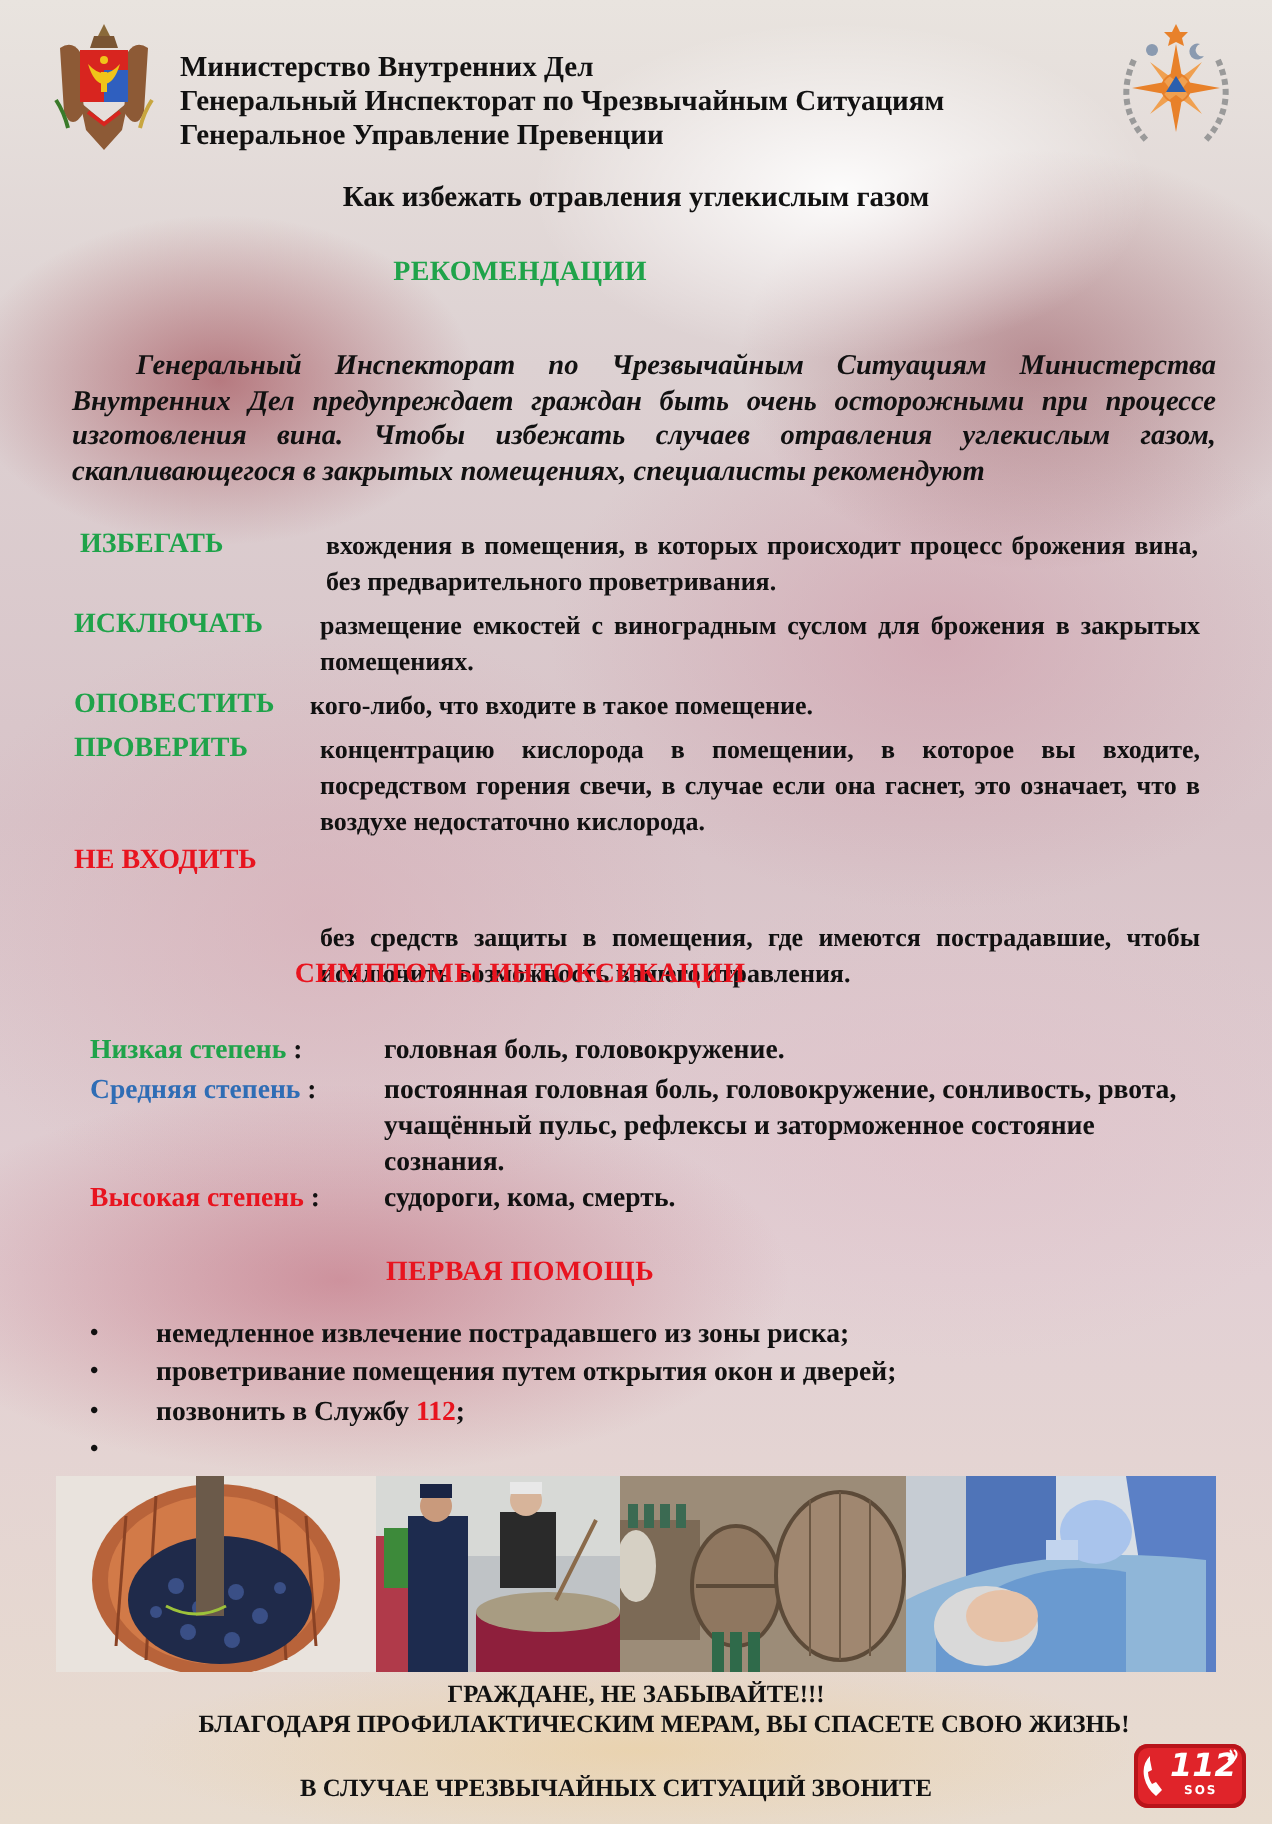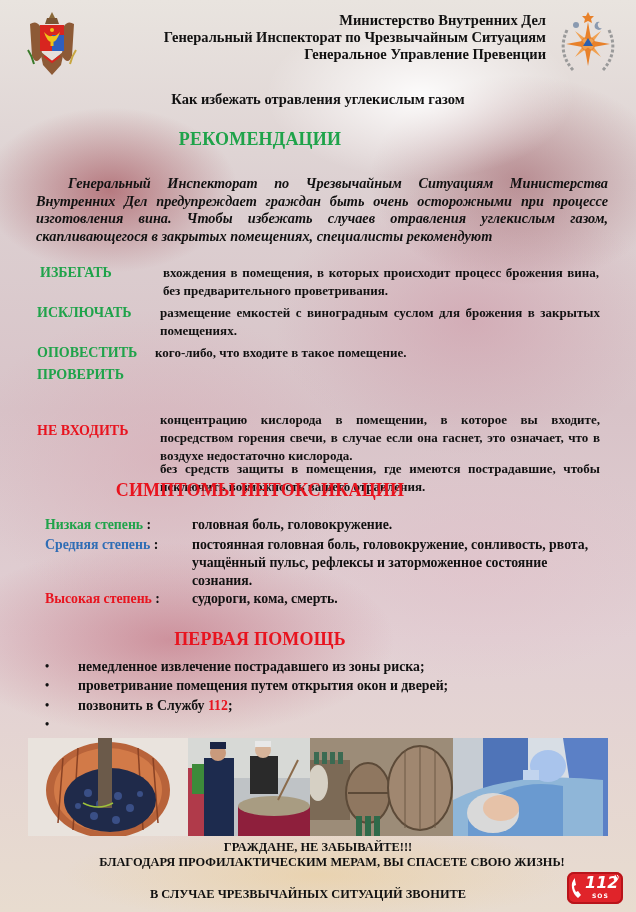--- a/index.html
+++ b/index.html
@@ -17,24 +17,24 @@
       radial-gradient(ellipse 300px 130px at 170px 640px, rgba(180,70,90,0.45), rgba(180,70,90,0) 75%),
       radial-gradient(ellipse 260px 160px at 480px 560px, rgba(225,190,200,0.5), rgba(225,190,200,0) 75%),
       radial-gradient(ellipse 320px 60px at 318px 875px, rgba(235,205,150,0.55), rgba(235,205,150,0) 80%),
       linear-gradient(180deg, #e9e4df 0%, #ddd1d2 20%, #d8c3c8 45%, #e2d0d4 70%, #e8dccf 100%);
   }
   .abs { position: absolute; }
 
   .crest { left: 26px; top: 10px; width: 52px; height: 70px; }
   .emblem { left: 553px; top: 8px; width: 70px; height: 72px; }
 
-  .header { left: 90px; top: 12px; width: 456px; text-align: right; font-weight: bold; font-size: 14.5px; line-height: 17px; }
+  .header { left: 90px; top: 26px; width: 456px; text-align: left; font-weight: bold; font-size: 14.5px; line-height: 17px; }
   .subtitle { left: 90px; top: 91px; width: 456px; text-align: center; font-weight: bold; font-size: 14.5px; line-height: 17px; }
 
-  .section-title { width: 520px; left: 0; text-align: center; font-weight: bold; font-size: 18px; letter-spacing: 0.2px; }
+  .section-title { width: 520px; left: 0; text-align: center; font-weight: bold; font-size: 14px; letter-spacing: 0.2px; }
   .green { color: #1fa34a; }
   .red { color: #e8141f; }
   .blue { color: #2f6db5; }
 
   .intro { left: 36px; top: 175px; width: 572px; font-style: italic; font-weight: bold; font-size: 14.3px; line-height: 17.5px; text-align: justify; text-indent: 32px; }
 
   .rec-row { left: 0; width: 636px; font-size: 13px; font-weight: bold; line-height: 17.8px; }
   .rec-verb { position: absolute; font-size: 14px; }
   .rec-text { position: absolute; text-align: justify; }
 
@@ -115,21 +115,21 @@
   <span class="rec-text" style="left:160px; width:440px;">размещение емкостей с виноградным суслом для брожения в закрытых помещениях.</span>
 </div>
 
 <div class="abs rec-row" style="top:344px;">
   <span class="rec-verb green" style="left:37px;">ОПОВЕСТИТЬ</span>
   <span class="rec-text" style="left:155px; width:445px;">кого-либо, что входите в такое помещение.</span>
 </div>
 
 <div class="abs rec-row" style="top:366px;">
   <span class="rec-verb green" style="left:37px;">ПРОВЕРИТЬ</span>
-  <span class="rec-text" style="left:160px; width:440px;margin-top:45px;">концентрацию кислорода в помещении, в которое вы входите, посредством горения свечи, в случае если она гаснет, это означает, что в воздухе недостаточно кислорода.</span>
+  <span class="rec-text" style="left:160px; width:440px;">концентрацию кислорода в помещении, в которое вы входите, посредством горения свечи, в случае если она гаснет, это означает, что в воздухе недостаточно кислорода.</span>
 </div>
 
 <div class="abs rec-row" style="top:422px;">
   <span class="rec-verb red" style="left:37px;">НЕ ВХОДИТЬ</span>
   <span class="rec-text" style="left:160px; width:440px;margin-top:38px;">без средств защиты в помещения, где имеются пострадавшие, чтобы исключить возможность вашего отравления.</span>
 </div>
 
 <div class="abs section-title red" style="top:480px;">СИМПТОМЫ ИНТОКСИКАЦИИ</div>
 
 <div class="abs sym-row" style="top:516px;">

